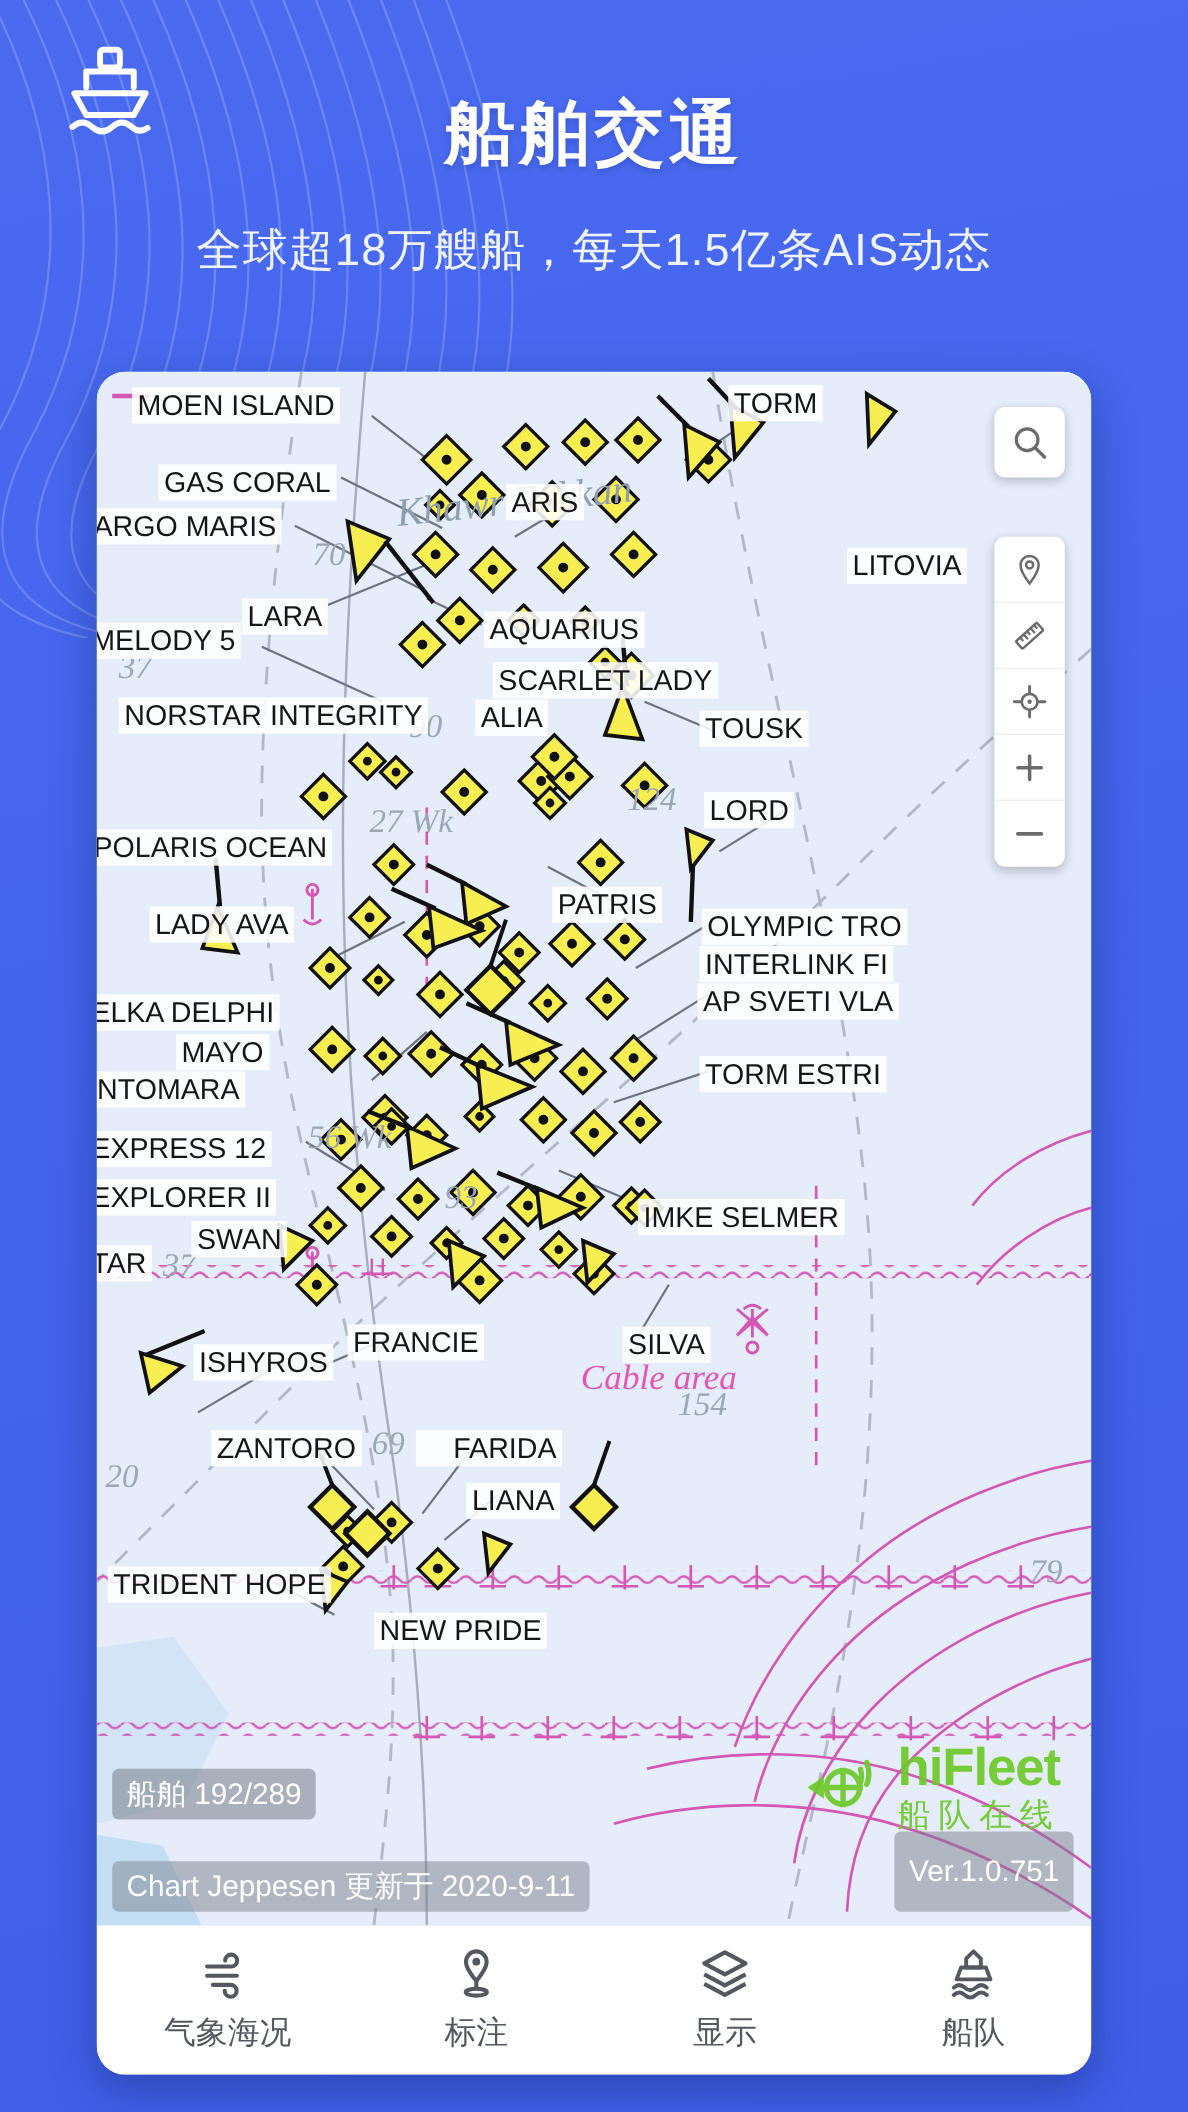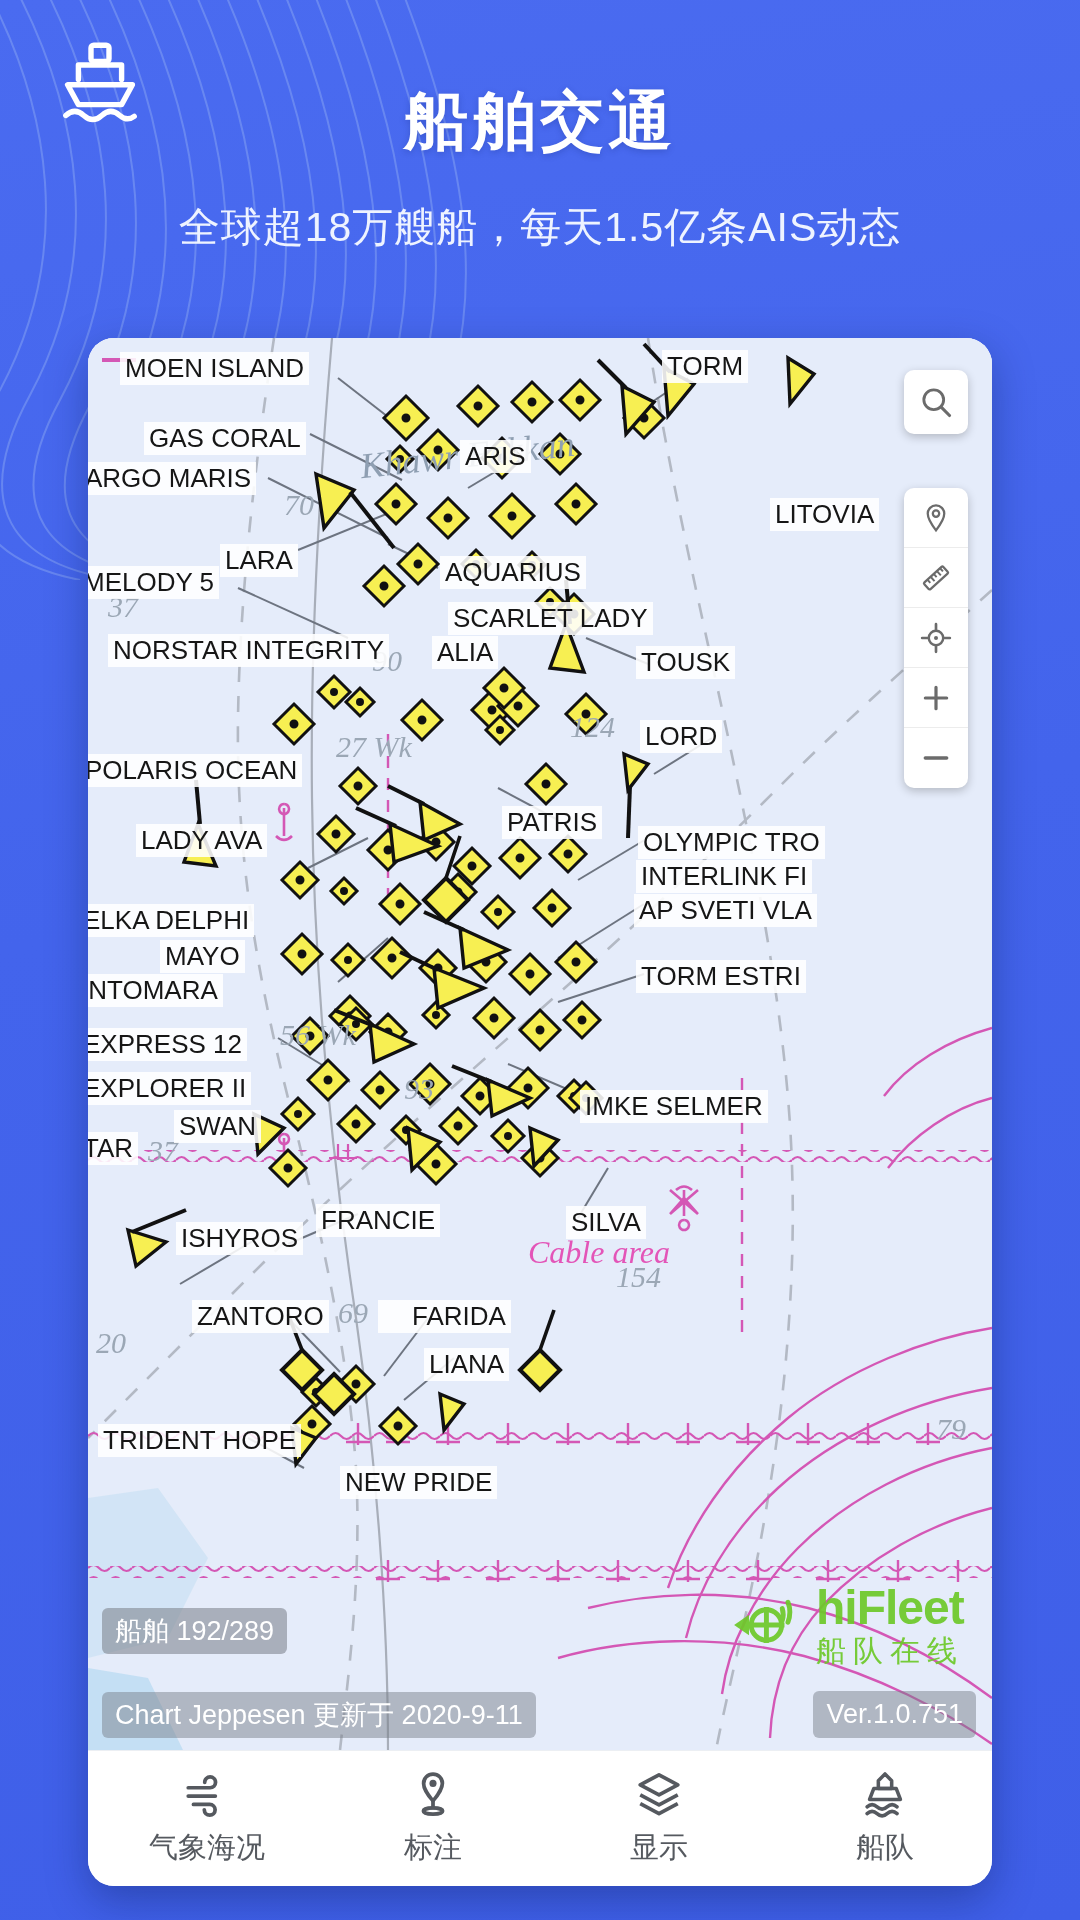--- a/index.html
+++ b/index.html
@@ -123,21 +123,21 @@
     position:absolute; left:14px; bottom:12px;
     background:rgba(120,125,135,.48);
     color:#fff; font-size:27px;
     padding:5px 13px; border-radius:6px;
     white-space:nowrap;
   }
   #app-version{
     position:absolute; right:16px; bottom:12px;
     background:rgba(120,125,135,.48);
     color:#fff; font-size:27px;
-    padding:8px 13px; border-radius:6px;
+    padding:21px 13px; border-radius:6px;
     white-space:nowrap;
   }
   #watermark{
     position:absolute; right:28px; bottom:84px;
     display:flex; align-items:center; gap:10px;
     opacity:.92;
   }
   #wm-texts{ display:flex; flex-direction:column; line-height:1; }
   #wm-name{ color:#6dc929; font-size:48px; font-weight:bold; letter-spacing:-1px; }
   #wm-tag{ color:#6dc929; font-size:30px; letter-spacing:7px; margin-top:4px; }

